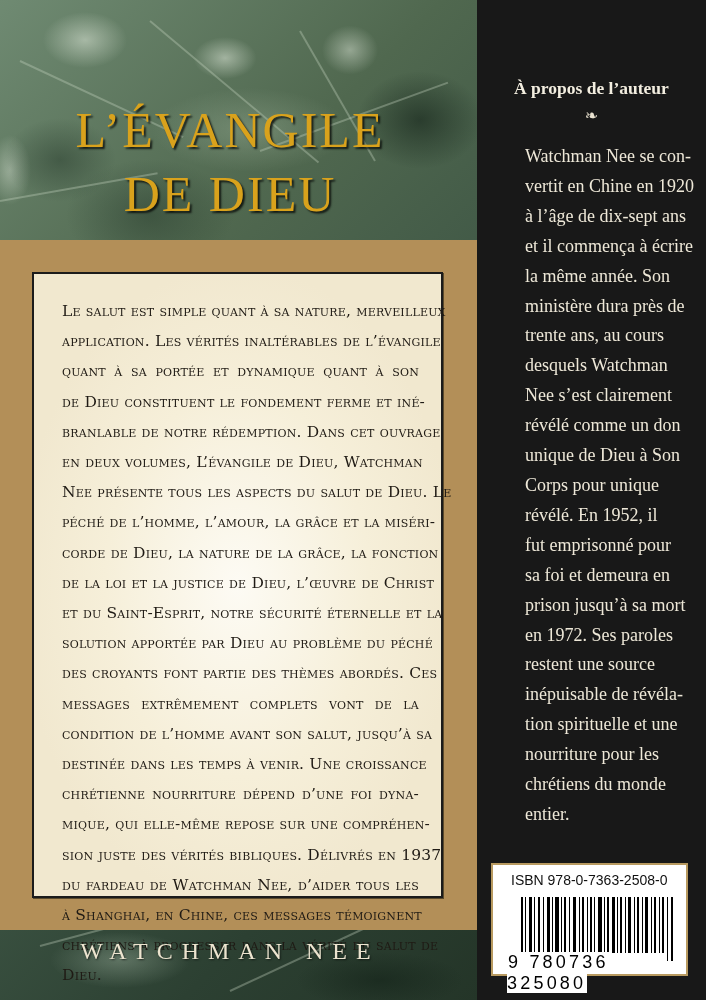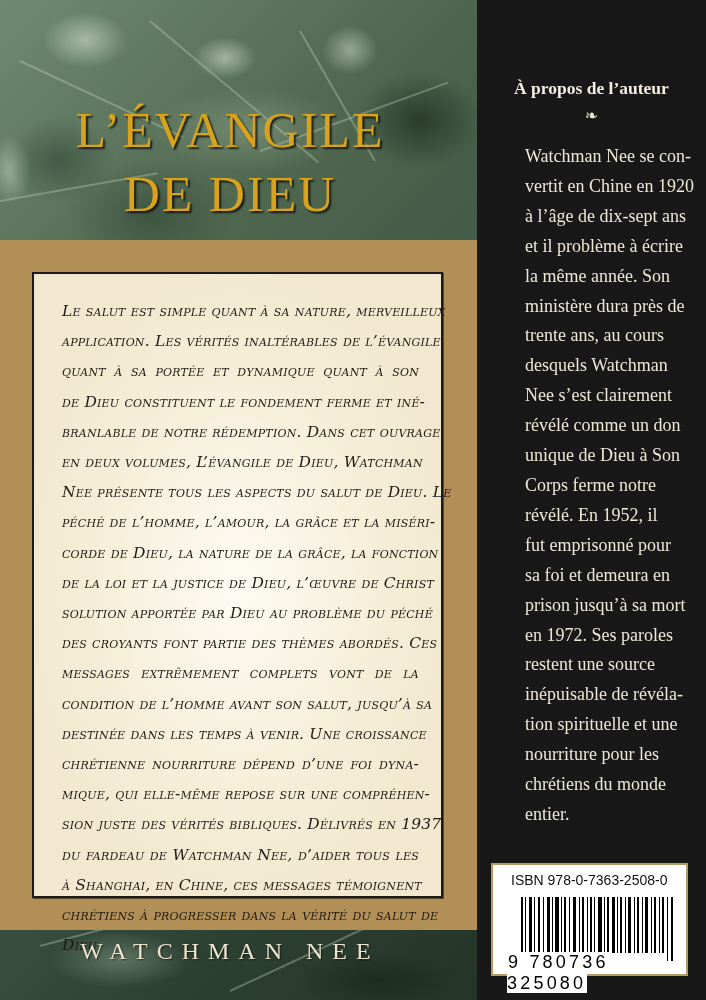--- a/index.html
+++ b/index.html
@@ -25,21 +25,21 @@
 
     .title {
       position: absolute; left: 0; width: 460px; top: 72px; text-align: center;
       color: #d9a21c; font-family: "Liberation Serif", serif; font-size: 50px; letter-spacing: 2px; line-height: 64px;
       text-shadow: 2px 2px 2px rgba(0,0,0,0.75);
       margin-top: 26px;
     }
     .title div { white-space: nowrap; }
 
     .gold-frame {
-      position: absolute; left: 0; top: 240px; width: 477px; height: 690px; background: #b38f58; font-style: italic;
+      position: absolute; left: 0; top: 240px; width: 477px; height: 690px; background: #b38f58;
     }
     .cream-box {
       position: absolute; left: 32px; top: 32px; width: 407px; height: 622px;
       border: 2px solid #1b1b1b;
       background: radial-gradient(ellipse 220px 320px at 50% 50%, #fdfbf4 0%, #f6efd9 60%, #f1e8cf 100%);
       box-shadow: 1px 1px 0 #5a4a2c;
     }
     .blurb {
       position: absolute; left: 28px; right: 22px; top: 22px;
       font-family: "DejaVu Serif", serif; font-variant: small-caps; color: #1f1a14;
@@ -107,20 +107,21 @@
         <span class="ln">Le salut est simple quant à sa nature, merveilleux</span>
         <span class="ln">application. Les vérités inaltérables de l’évangile</span>
         <span class="ln">quant à sa portée et dynamique quant à son</span>
         <span class="ln">de Dieu constituent le fondement ferme et iné-</span>
         <span class="ln">branlable de notre rédemption. Dans cet ouvrage</span>
         <span class="ln">en deux volumes, L’évangile de Dieu, Watchman</span>
         <span class="ln">Nee présente tous les aspects du salut de Dieu. Le</span>
         <span class="ln">péché de l’homme, l’amour, la grâce et la miséri-</span>
         <span class="ln">corde de Dieu, la nature de la grâce, la fonction</span>
         <span class="ln">de la loi et la justice de Dieu, l’œuvre de Christ</span>
+        <span class="ln">et du Saint-Esprit, notre sécurité éternelle et la</span>
         <span class="ln">solution apportée par Dieu au problème du péché</span>
         <span class="ln">des croyants font partie des thèmes abordés. Ces</span>
         <span class="ln">messages extrêmement complets vont de la</span>
         <span class="ln">condition de l’homme avant son salut, jusqu’à sa</span>
         <span class="ln">destinée dans les temps à venir. Une croissance</span>
         <span class="ln">chrétienne nourriture dépend d’une foi dyna-</span>
         <span class="ln">mique, qui elle-même repose sur une compréhen-</span>
         <span class="ln">sion juste des vérités bibliques. Délivrés en 1937</span>
         <span class="ln">du fardeau de Watchman Nee, d’aider tous les</span>
         <span class="ln">à Shanghai, en Chine, ces messages témoignent</span>
@@ -133,29 +134,29 @@
   <div class="author">WATCHMAN NEE</div>
 </div>
 
 <div class="sidebar">
   <div class="about-heading">À propos de l’auteur</div>
   <div class="ornament">❧</div>
   <div class="bio">
     <span class="ln">Watchman Nee se con-</span>
     <span class="ln">vertit en Chine en 1920</span>
     <span class="ln">à l’âge de dix-sept ans</span>
-    <span class="ln">et il problème à écrire</span>
+    <span class="ln">et il commença à écrire</span>
     <span class="ln">la même année. Son</span>
     <span class="ln">ministère dura près de</span>
     <span class="ln">trente ans, au cours</span>
     <span class="ln">desquels Watchman</span>
     <span class="ln">Nee s’est clairement</span>
     <span class="ln">révélé comme un don</span>
     <span class="ln">unique de Dieu à Son</span>
-    <span class="ln">Corps ferme notre</span>
+    <span class="ln">Corps pour unique</span>
     <span class="ln">révélé. En 1952, il</span>
     <span class="ln">fut emprisonné pour</span>
     <span class="ln">sa foi et demeura en</span>
     <span class="ln">prison  jusqu’à sa mort</span>
     <span class="ln">en 1972. Ses paroles</span>
     <span class="ln">restent une source</span>
     <span class="ln">inépuisable de révéla-</span>
     <span class="ln">tion spirituelle et une</span>
     <span class="ln">nourriture pour les</span>
     <span class="ln">chrétiens du monde</span>

